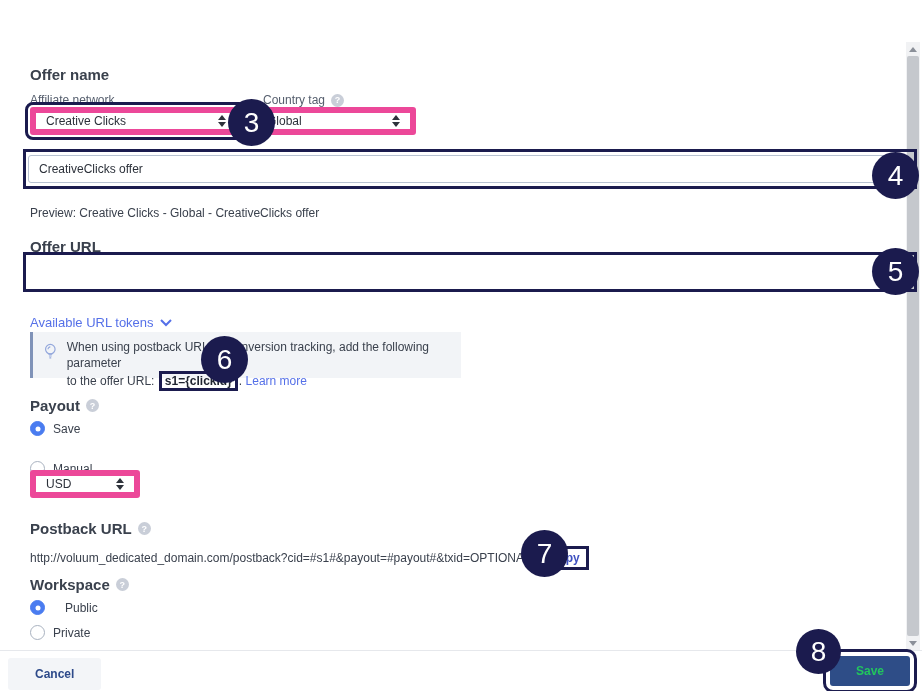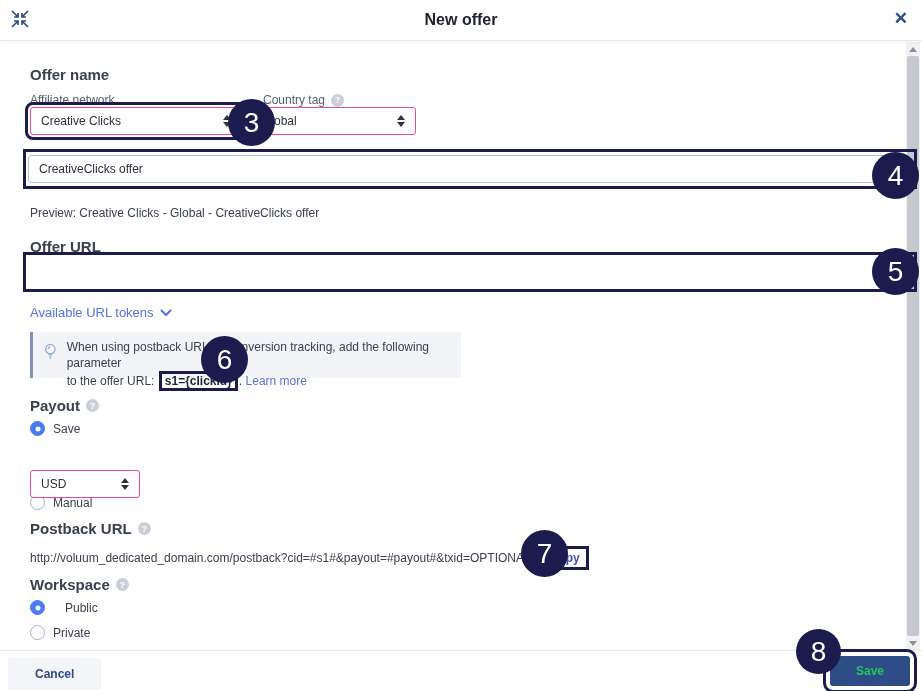--- a/index.html
+++ b/index.html
@@ -18,21 +18,21 @@
 
   
   .section-title { position: absolute; left: 30px; font-size: 15px; font-weight: 700; color: #3a414d;
     display: flex; align-items: center; }
   .field-label { position: absolute; font-size: 12px; color: #545d6c; }
   .help { display: inline-flex; width: 13px; height: 13px; border-radius: 50%; background: #c9ced8;
     color: #fff; font-size: 9px; font-weight: 700; align-items: center; justify-content: center;
     margin-left: 6px; }
 
   
-  .select { position: absolute; height: 28px; border: 1px solid #ec4899; border-radius: 3px;
+  .select { position: absolute; height: 28px; border: 6px solid #ec4899; border-radius: 3px;
     background: #fff; display: flex; align-items: center; justify-content: space-between;
     padding: 0 10px; font-size: 12px; color: #2c313a; cursor: pointer; }
   .updown { display: flex; flex-direction: column; gap: 2px; }
   .tri-up { width: 0; height: 0; border-left: 4px solid transparent; border-right: 4px solid transparent;
     border-bottom: 5px solid #2e323b; }
   .tri-down { width: 0; height: 0; border-left: 4px solid transparent; border-right: 4px solid transparent;
     border-top: 5px solid #2e323b; }
   .text-input { position: absolute; height: 28px; border: 1px solid #b7c1d1; border-radius: 3px;
     padding: 0 10px; font-size: 12px; color: #2c313a; font-family: "Liberation Sans", sans-serif;
     background: #fff; }
@@ -47,32 +47,32 @@
   
   .t-offer-name { top: 66px; }
   .lbl-affiliate { left: 30px; top: 93px; }
   .lbl-country { left: 263px; top: 93px; display: flex; align-items: center; }
   .sel-affiliate { left: 30px; top: 107px; width: 212px; }
   .sel-country { left: 251px; top: 107px; width: 165px; }
   .inp-name { left: 28px; top: 155px; width: 862px; }
   .preview { position: absolute; left: 30px; top: 206px; font-size: 12px; color: #3a414d; }
   .t-offer-url { top: 238px; }
   .inp-url { left: 28px; top: 258px; width: 862px; }
-  .tokens-link { position: absolute; left: 30px; top: 305px; font-size: 13px; color: #5570e8;
+  .tokens-link { position: absolute; left: 30px; top: 315px; font-size: 13px; color: #5570e8;
     display: flex; align-items: center; gap: 6px; cursor: pointer; }
   .info-box { position: absolute; left: 30px; top: 332px; width: 431px; height: 46px;
     background: #f2f4f7; border-left: 3px solid #8093b8; display: flex; align-items: flex-start;
     padding: 7px 10px 0 10px; gap: 9px; }
   .info-text { font-size: 12px; color: #3a414d; line-height: 16px; }
   .param-box { border: 3px solid #1b1b4e; font-weight: 700; color: #1f2430; padding: 0 3px;
     margin: 0 1px; display: inline-block; line-height: 14px; }
   .learn-more { color: #5570e8; cursor: pointer; }
   .t-payout { top: 397px; align-items: center; }
   .radio-row { position: absolute; left: 30px; display: flex; align-items: center; gap: 8px; }
-  .r-auto { top: 421px; } .r-manual { top: 461px; margin-top: 34px; } .r-public { top: 600px; gap: 20px; } .r-private { top: 625px; }
+  .r-auto { top: 421px; } .r-manual { top: 461px; } .r-public { top: 600px; gap: 20px; } .r-private { top: 625px; }
   .radio { width: 15px; height: 15px; border-radius: 50%; border: 1px solid #a9b2c0; background: #fff;
     display: inline-block; cursor: pointer; position: relative; }
   .radio.checked { background: #4a7cf0; border-color: #4a7cf0; }
   .radio.checked::after { content: ""; position: absolute; left: 50%; top: 50%;
     transform: translate(-50%,-50%); width: 5px; height: 5px; border-radius: 50%; background: #fff; }
   .radio-label { font-size: 12px; color: #3a414d; }
   .sel-currency { left: 30px; top: 470px; width: 110px; }
   .t-postback { top: 520px; }
   .postback-row { position: absolute; left: 30px; top: 546px; font-size: 12px; color: #3a414d;
     display: flex; align-items: center; gap: 10px; }
@@ -111,32 +111,20 @@
   .b7 { left: 521px; top: 530px; }
   .b8 { left: 796px; top: 629px; width: 45px; height: 45px; }
   .ann-name { left: 23px; top: 149px; width: 894px; height: 40px; }
   .ann-url  { left: 23px; top: 252px; width: 894px; height: 40px; }
 </style>
 </head>
 <body>
 
 <div class="modal">
 
-  <div class="header">
-    <span class="icon-compress">
-      <svg width="20" height="20" viewBox="0 0 20 20" fill="none" stroke="#2d4a8a" stroke-width="1.7">
-        <path d="M2 2 L8 8 M8 4 L8 8 L4 8"></path>
-        <path d="M18 2 L12 8 M12 4 L12 8 L16 8"></path>
-        <path d="M2 18 L8 12 M4 12 L8 12 L8 16"></path>
-        <path d="M18 18 L12 12 M16 12 L12 12 L12 16"></path>
-      </svg>
-    </span>
-    <span class="title">New offer</span>
-    <span class="icon-close">✕</span>
-  </div>
 
   <div class="section-title t-offer-name">Offer name</div>
 
   <span class="field-label lbl-affiliate">Affiliate network</span>
   <span class="field-label lbl-country">
     <span>Country tag</span>
     <span class="help">?</span>
   </span>
 
   <div class="select sel-affiliate outlined">

